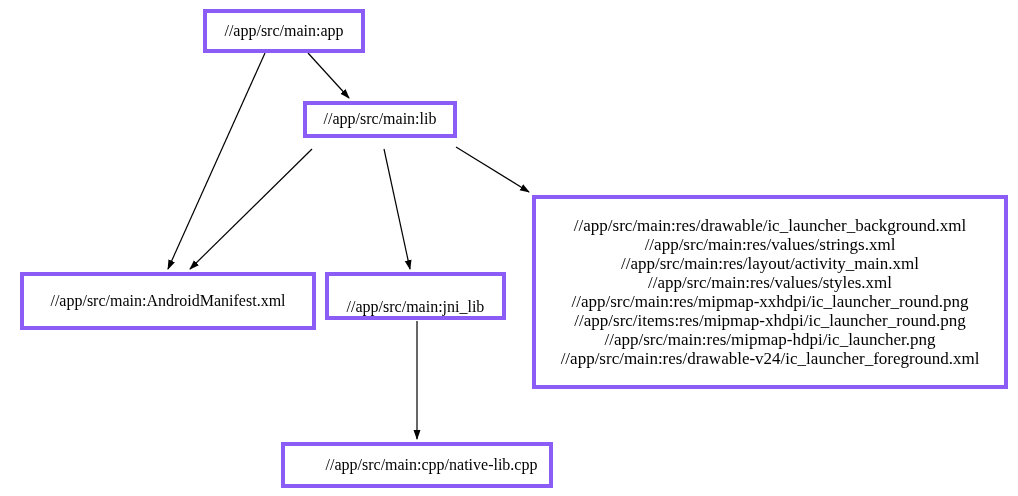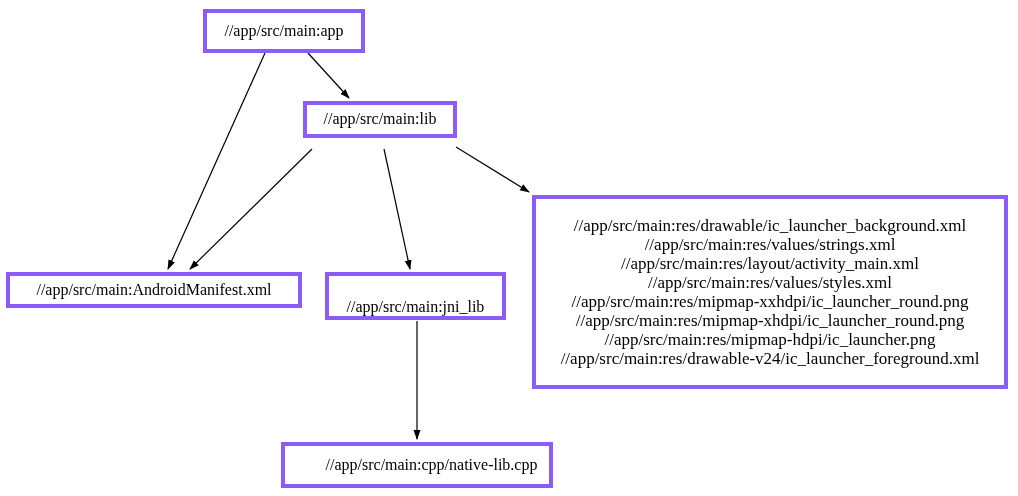--- a/index.html
+++ b/index.html
@@ -31,21 +31,21 @@
     display: flex;
     align-items: center;
     justify-content: center;
     text-align: center;
     font-size: 16px;
     line-height: 1.15;
     white-space: nowrap;
   }
   .node-app        { left: 203px; top: 9px;   width: 162px; height: 44px; }
   .node-lib        { left: 303px; top: 101px; width: 154px; height: 37px; }
-  .node-manifest   { left: 6px;   top: 272px; width: 296px; height: 36px; }
+  .node-manifest   { left: 20px;   top: 272px; width: 296px; height: 58px; }
   .node-jni-lib    { left: 325px; top: 272px; width: 181px; height: 48px; align-items: flex-end; }
   .node-native-lib { left: 281px; top: 442px; width: 272px; height: 46px; padding-left: 29px; }
   .node-res-group  {
     left: 532px; top: 195px; width: 476px; height: 194px;
     flex-direction: column;
     justify-content: center;
   }
   .res-line {
     display: block;
     font-size: 17px;
@@ -87,21 +87,21 @@
   <div class="node node-jni-lib">
     <span>//app/src/main:jni_lib</span>
   </div>
 
   <div class="node node-res-group">
     <span class="res-line">//app/src/main:res/drawable/ic_launcher_background.xml</span>
     <span class="res-line">//app/src/main:res/values/strings.xml</span>
     <span class="res-line">//app/src/main:res/layout/activity_main.xml</span>
     <span class="res-line">//app/src/main:res/values/styles.xml</span>
     <span class="res-line">//app/src/main:res/mipmap-xxhdpi/ic_launcher_round.png</span>
-    <span class="res-line">//app/src/main:res/mipmap-xhdpi/ic_launcher_round.png</span>
+    <span class="res-line">//app/src/items:res/mipmap-xhdpi/ic_launcher_round.png</span>
     <span class="res-line">//app/src/main:res/mipmap-hdpi/ic_launcher.png</span>
     <span class="res-line">//app/src/main:res/drawable-v24/ic_launcher_foreground.xml</span>
   </div>
 
   <div class="node node-native-lib">
     <span>//app/src/main:cpp/native-lib.cpp</span>
   </div>
 
 </div>
 

